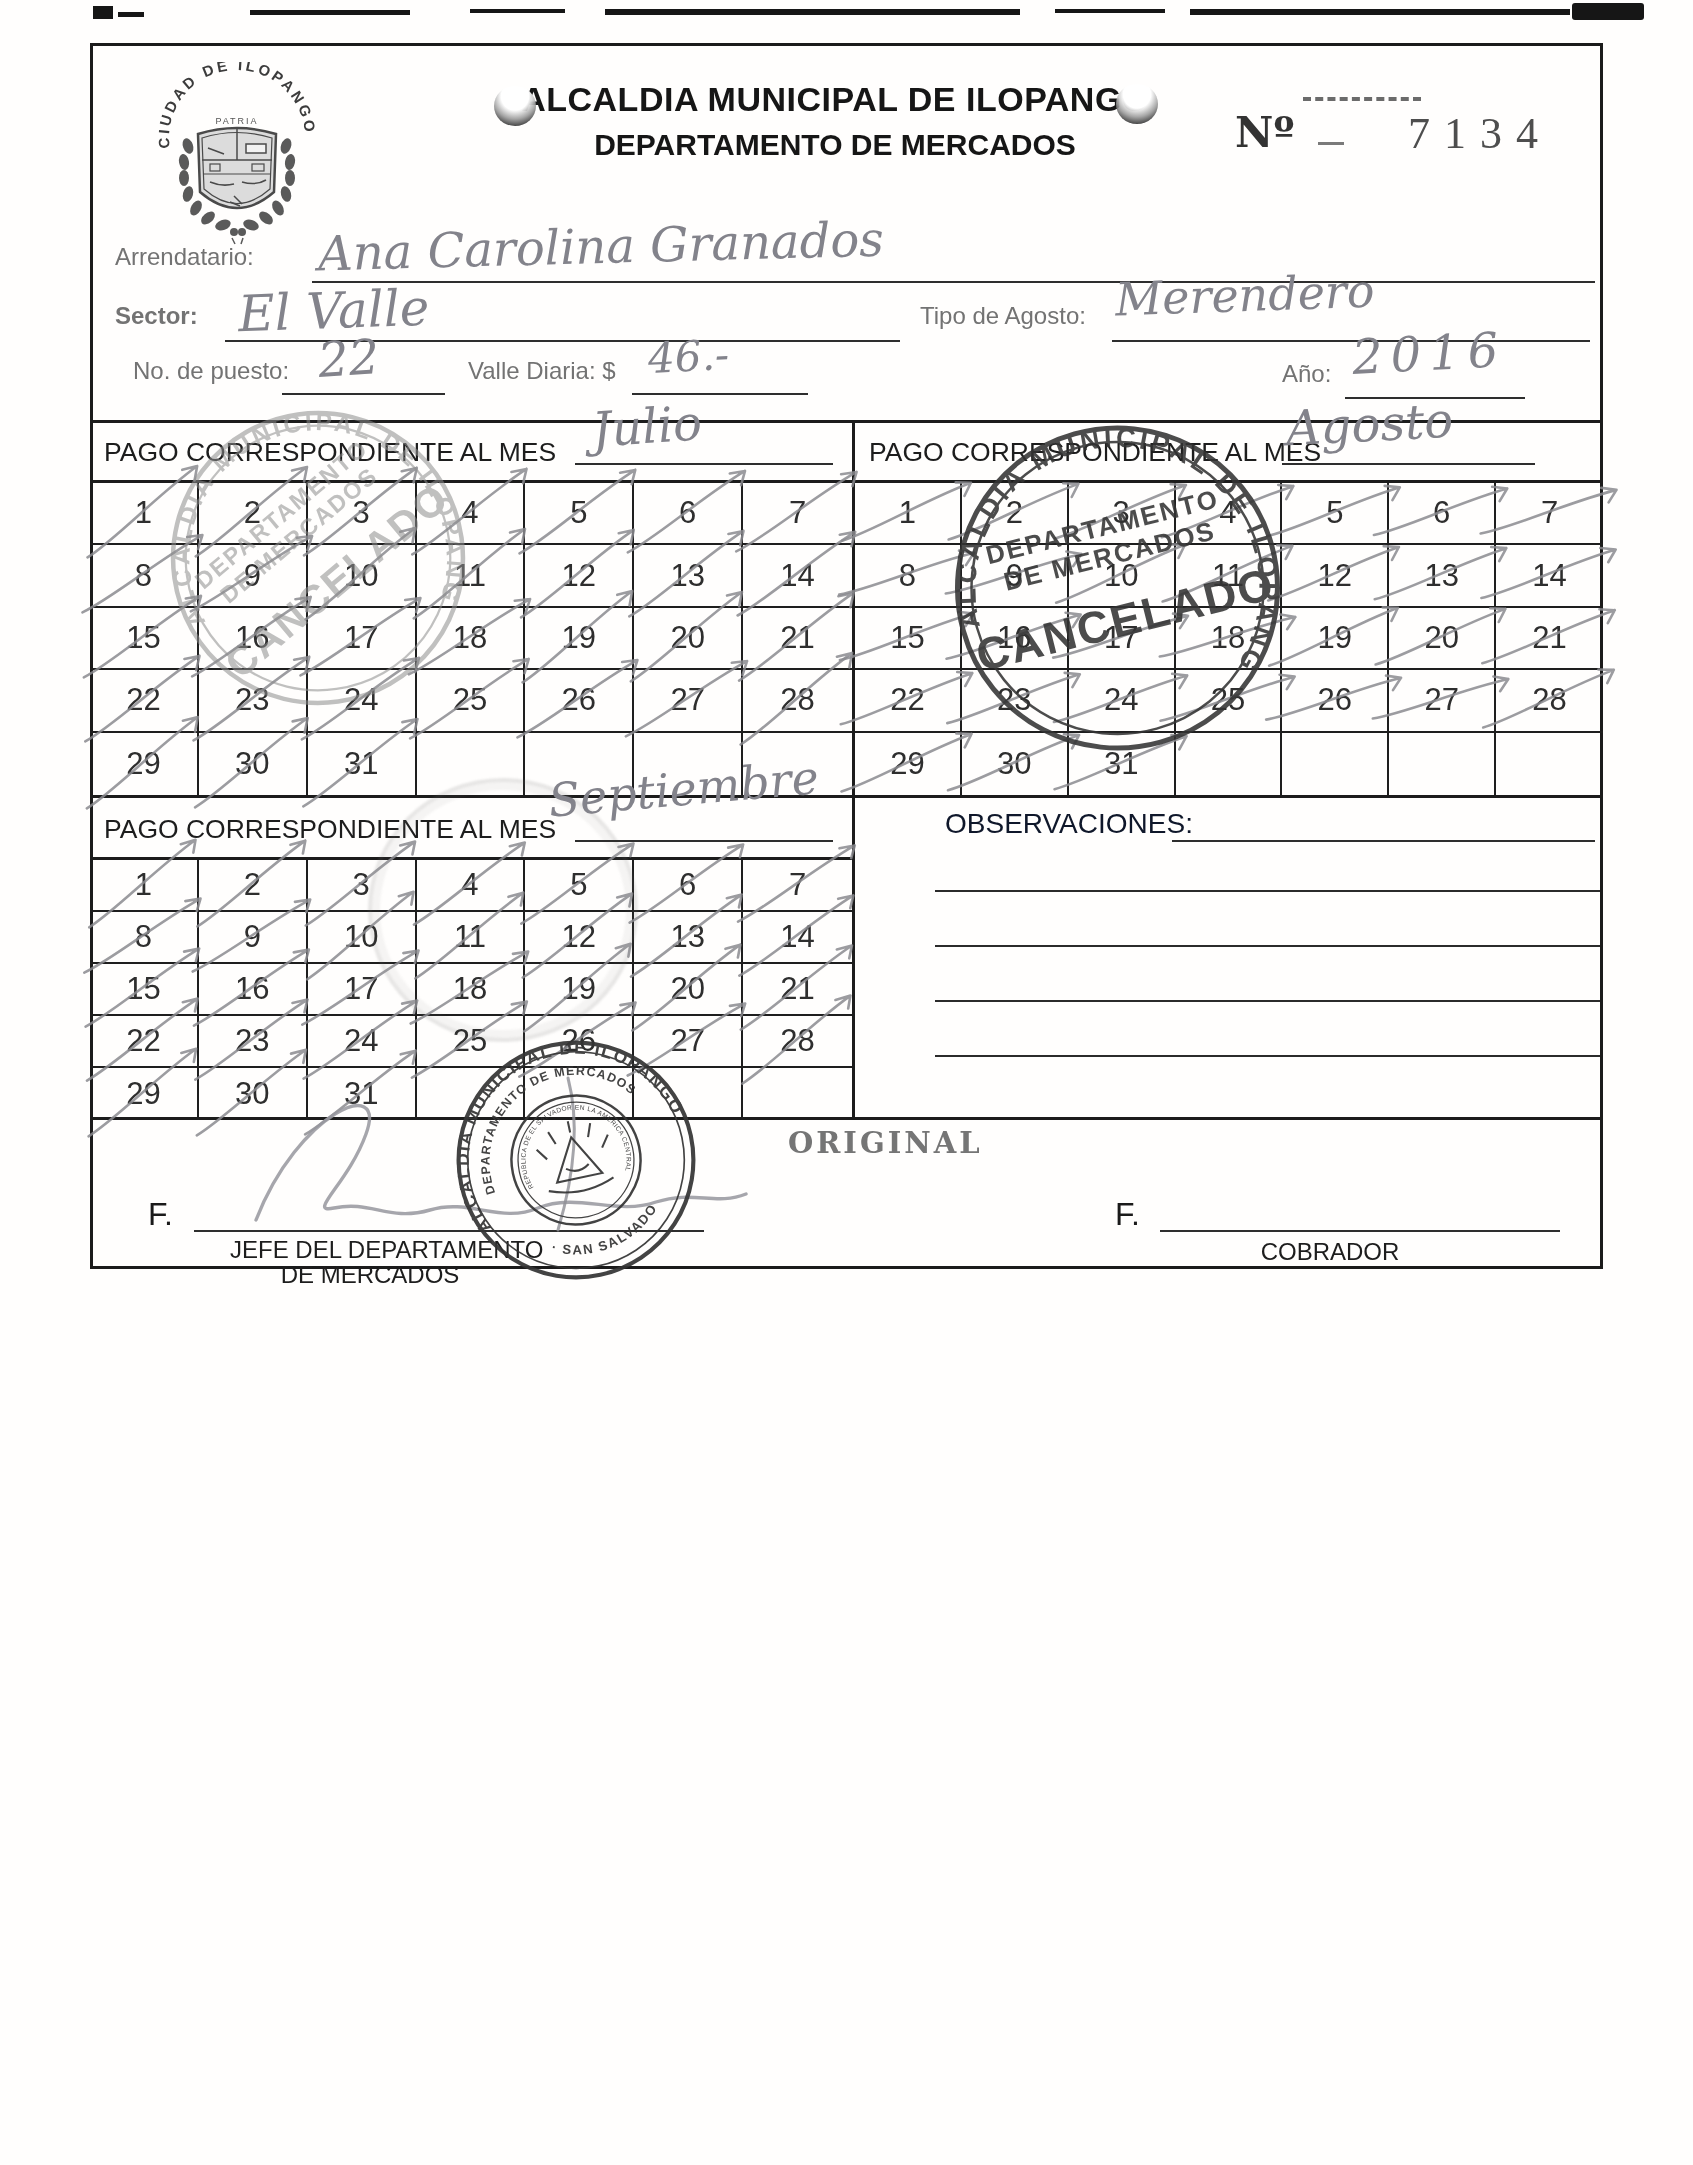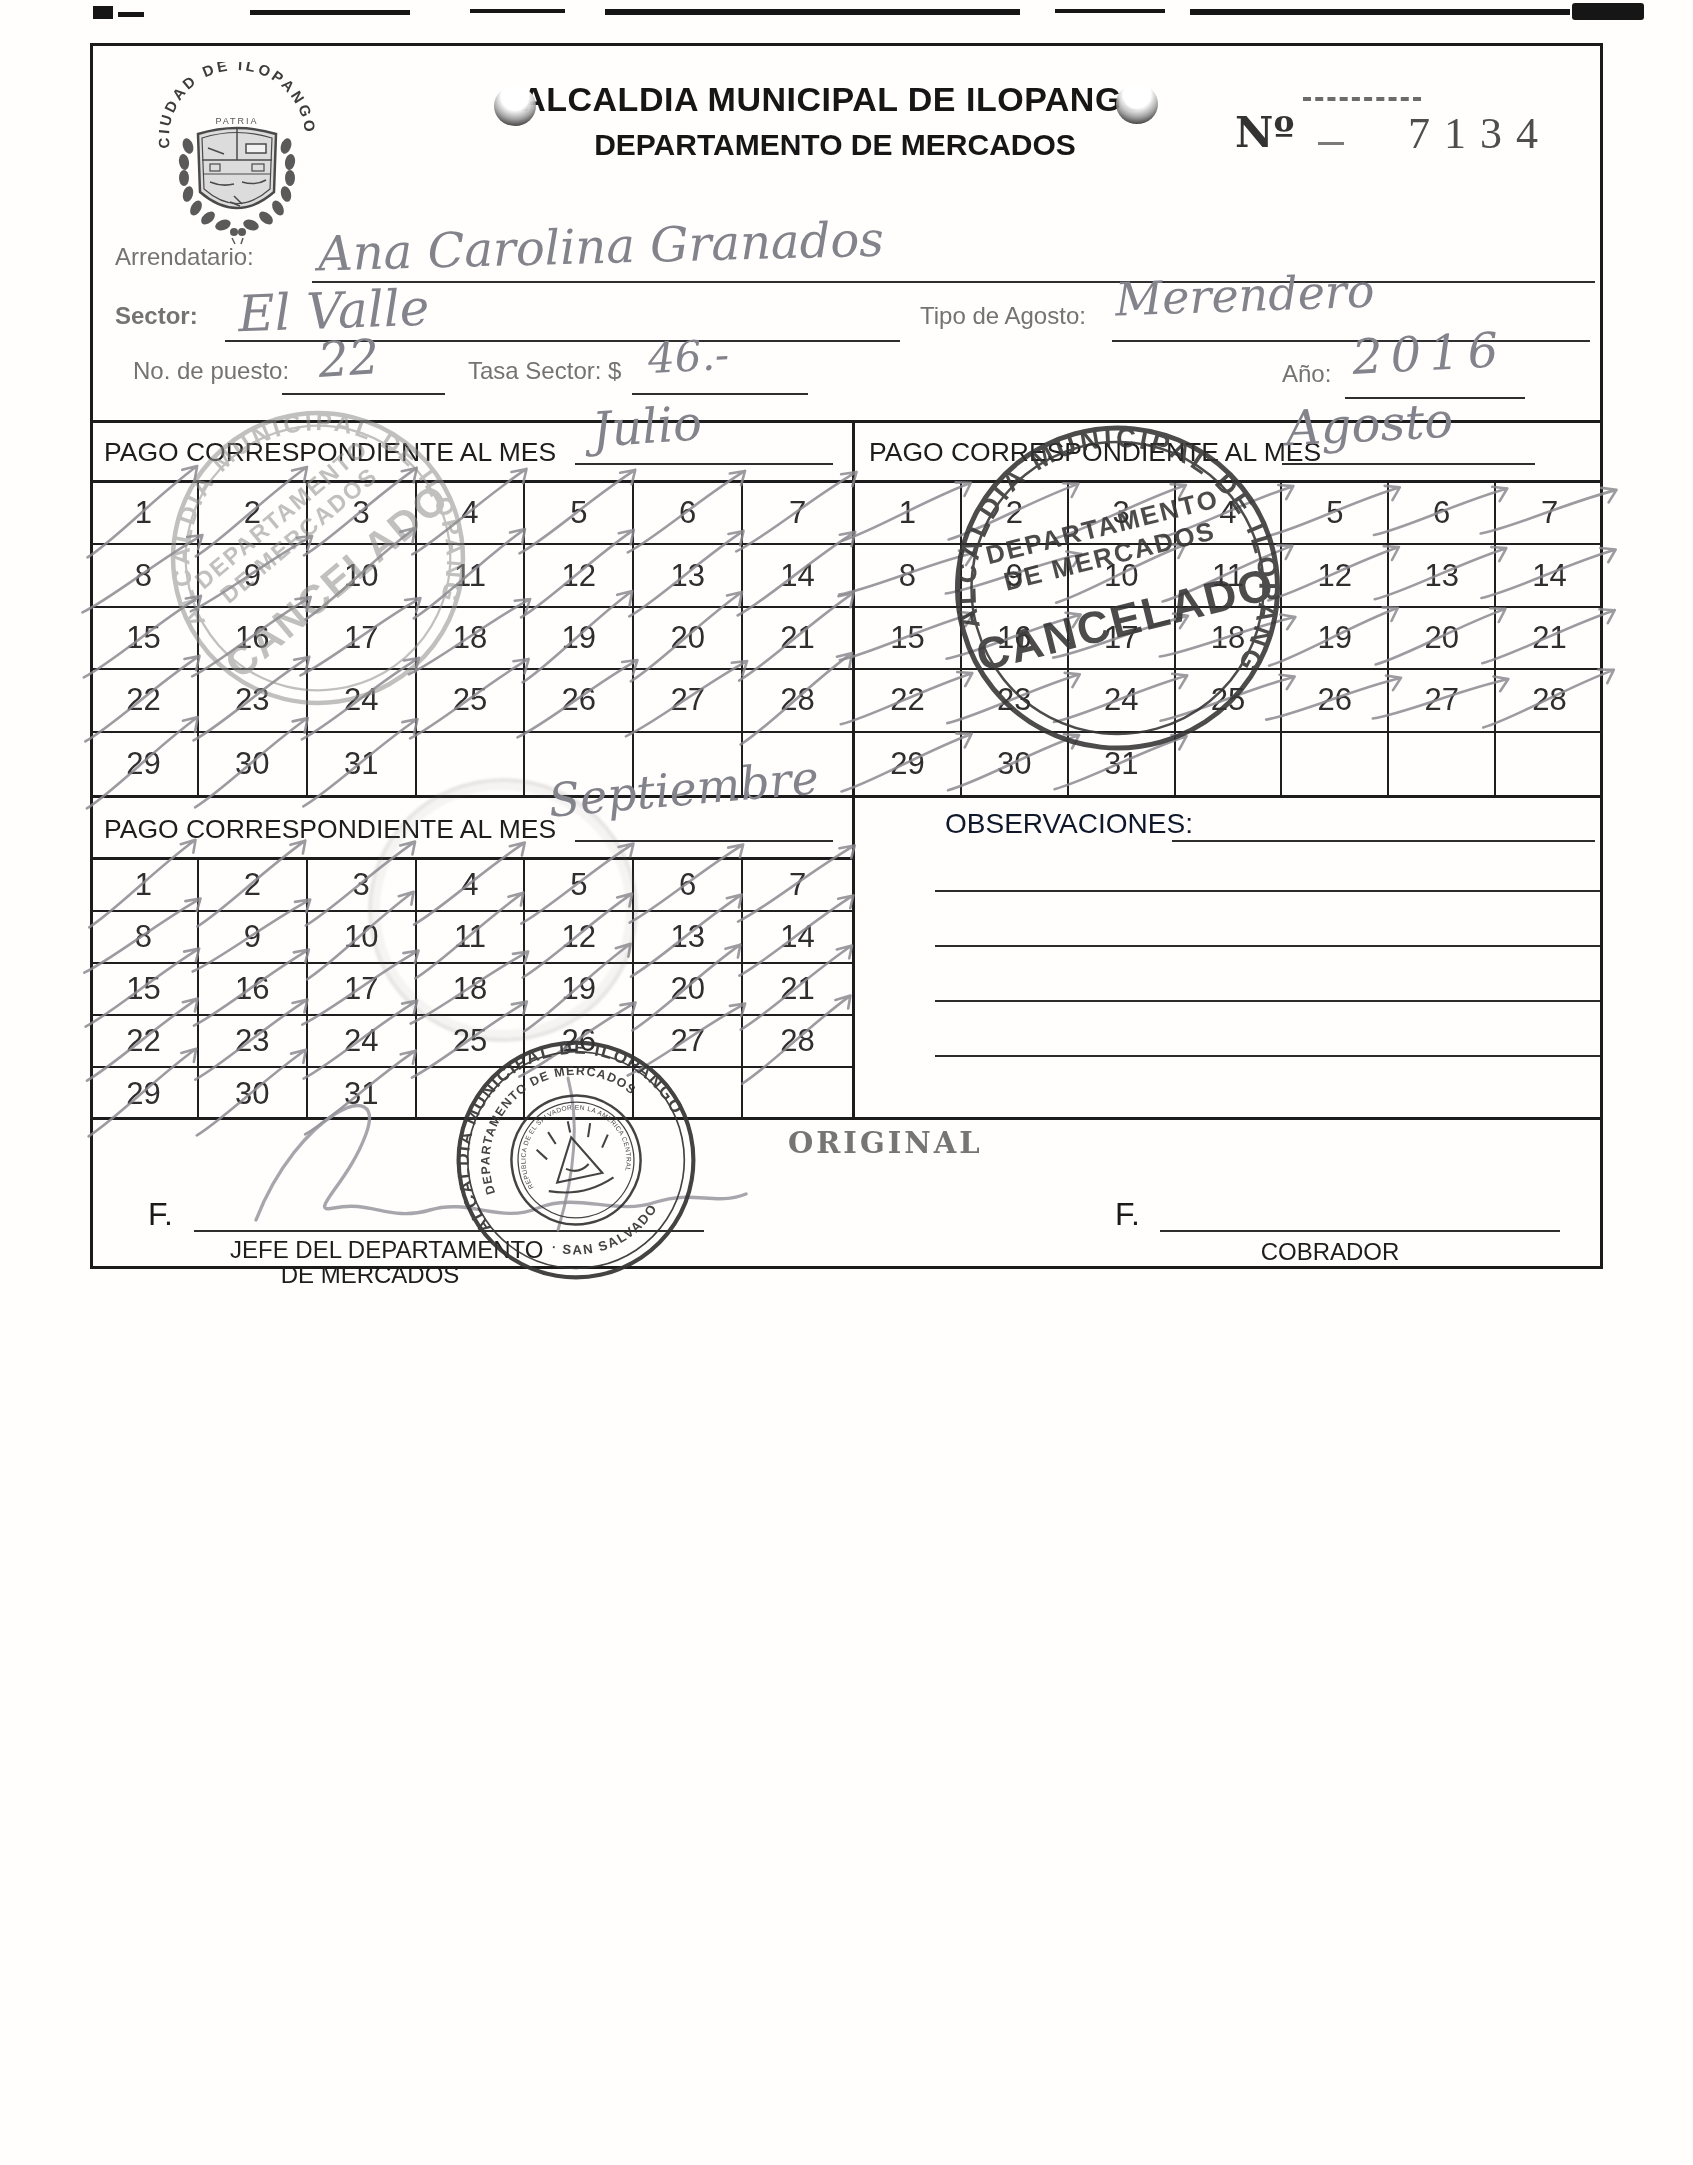--- a/index.html
+++ b/index.html
@@ -123,21 +123,21 @@
   <div class="hand" style="left:238px;top:282px;font-size:50px;transform:rotate(-2deg);">El Valle</div>
 
   <div class="label" style="left:920px;top:302px;">Tipo de Agosto:</div>
   <div class="uline" style="left:1112px;top:340px;width:478px;"></div>
   <div class="hand" style="left:1115px;top:268px;font-size:46px;transform:rotate(-2deg);">Merendero</div>
 
   <div class="label" style="left:115px;top:357px;margin-left:18px;">No. de puesto:</div>
   <div class="uline" style="left:282px;top:393px;width:163px;"></div>
   <div class="hand" style="left:318px;top:330px;font-size:48px;transform:rotate(-4deg);">22</div>
 
-  <div class="label" style="left:468px;top:357px;">Tasa Sector: $</div>
+  <div class="label" style="left:468px;top:357px;">Valle Diaria: $</div>
   <div class="uline" style="left:632px;top:393px;width:176px;"></div>
   <div class="hand" style="left:648px;top:332px;font-size:42px;transform:rotate(-3deg);">46.-</div>
 
   <div class="label" style="left:1282px;top:360px;">Año:</div>
   <div class="uline" style="left:1345px;top:397px;width:180px;"></div>
   <div class="hand" style="left:1352px;top:325px;font-size:48px;letter-spacing:8px;transform:rotate(-3deg);">2016</div>
 
   <div class="cal" id="cal-july" style="left:90px;top:420px;width:765px;height:375px;border-right:3px solid #1c1c1c;">
     <div class="cal-head">
       <span class="cal-label">PAGO CORRESPONDIENTE AL MES</span>

